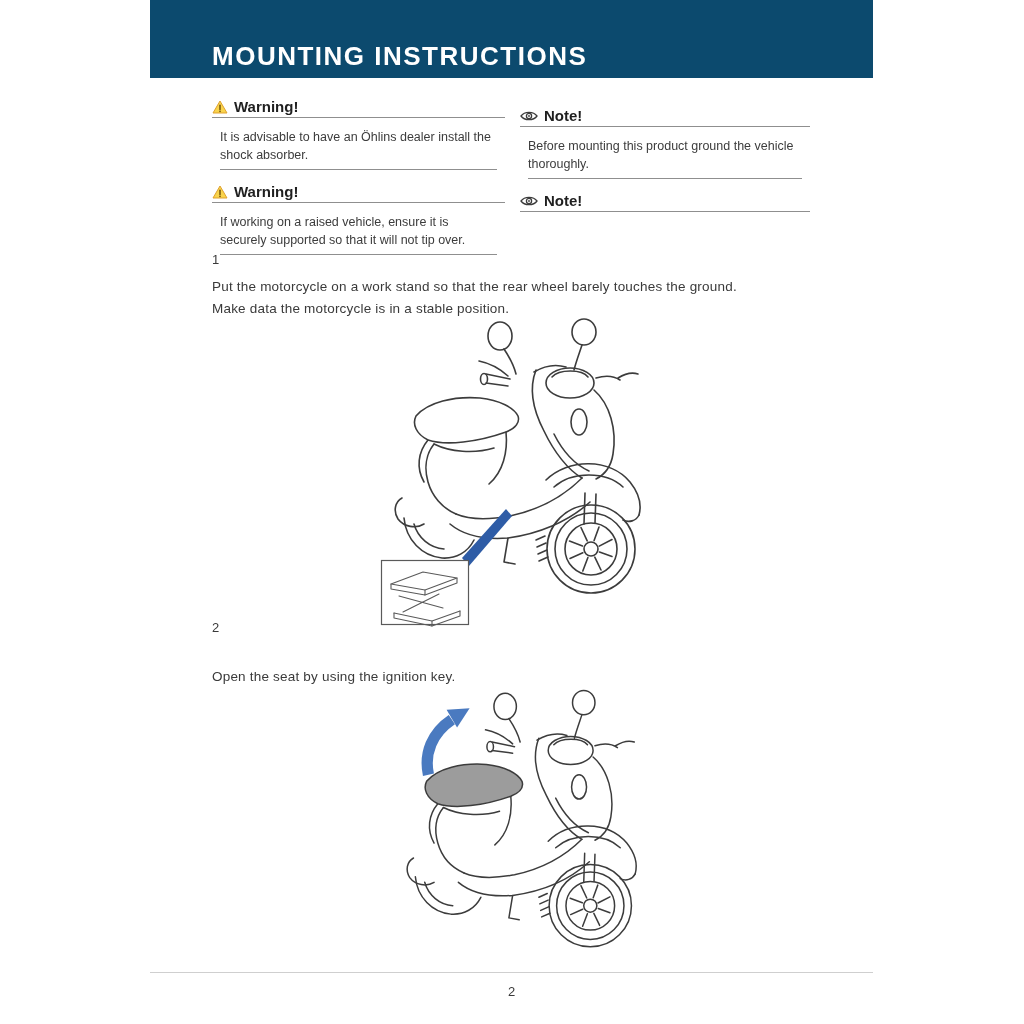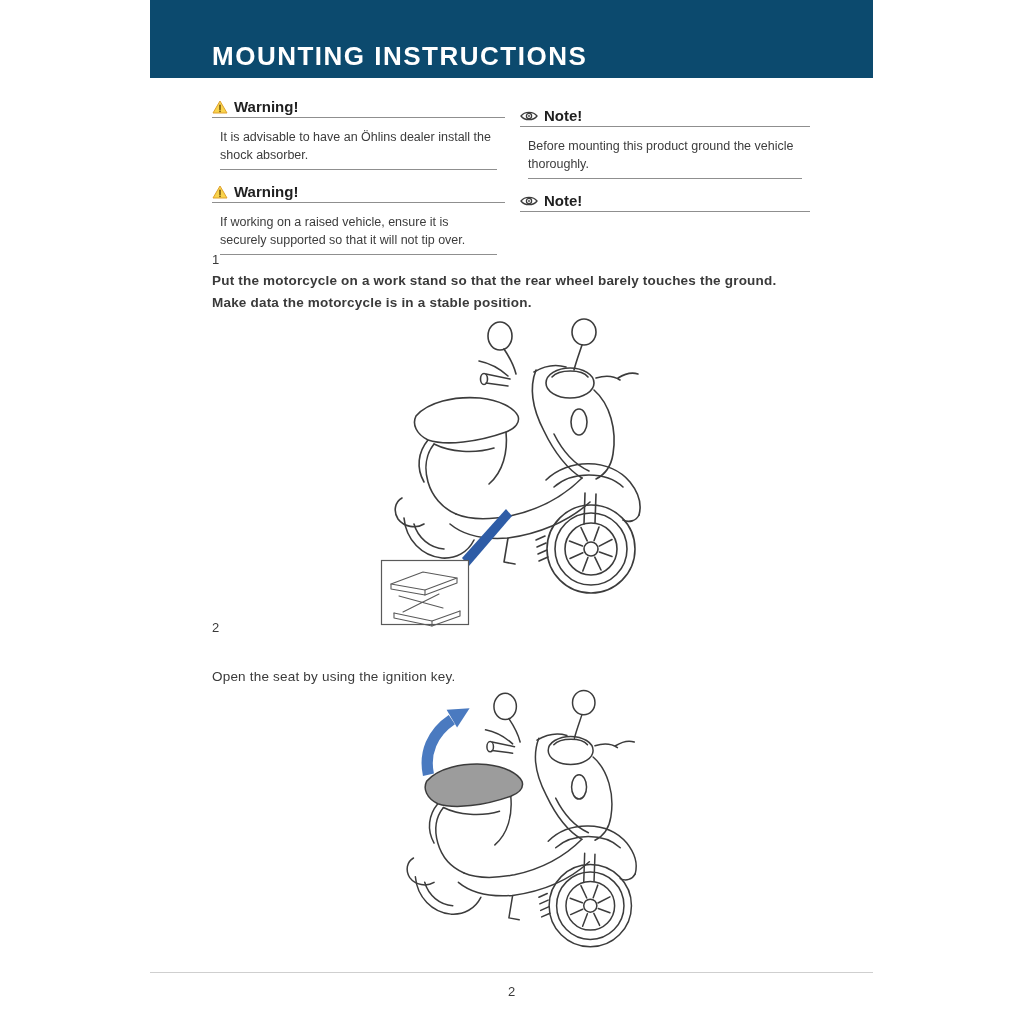--- a/index.html
+++ b/index.html
@@ -19,21 +19,21 @@
   .callout-head{display:flex;gap:6px;padding-bottom:2px;
                 border-bottom:1px solid #8f8f8f;}
   .callout-head .icon{display:inline-flex;align-items:center;}
   .callout-label{font-size:15px;font-weight:bold;color:#1f1f1f;line-height:16px;}
   .callout-text{margin:8px;padding:3px 0 5px;border-bottom:1px solid #8f8f8f;
                 font-size:12.5px;line-height:17.5px;color:#3c3c3c;}
 
   
   .step-num{position:absolute;font-size:13px;color:#3a3a3a;}
   .step-text{position:absolute;font-size:13.5px;line-height:22px;color:#3a3a3a;letter-spacing:.2px;}
-  .s1n{left:212px;top:252px;} .s1t{left:212px;top:270px;width:640px;font-weight:bold;}
+  .s1n{left:212px;top:252px;} .s1t{left:212px;top:276px;width:640px;}
   .s2n{left:212px;top:620px;} .s2t{left:212px;top:666px;width:500px;}
 
   
   .fig{position:absolute;}
   .fig1{left:358px;top:312px;}
   .fig2{left:372px;top:684px;}
 
   
   .footer-line{position:absolute;left:150px;top:972px;width:723px;height:0;
                border-top:1px solid #cfcfcf;}

